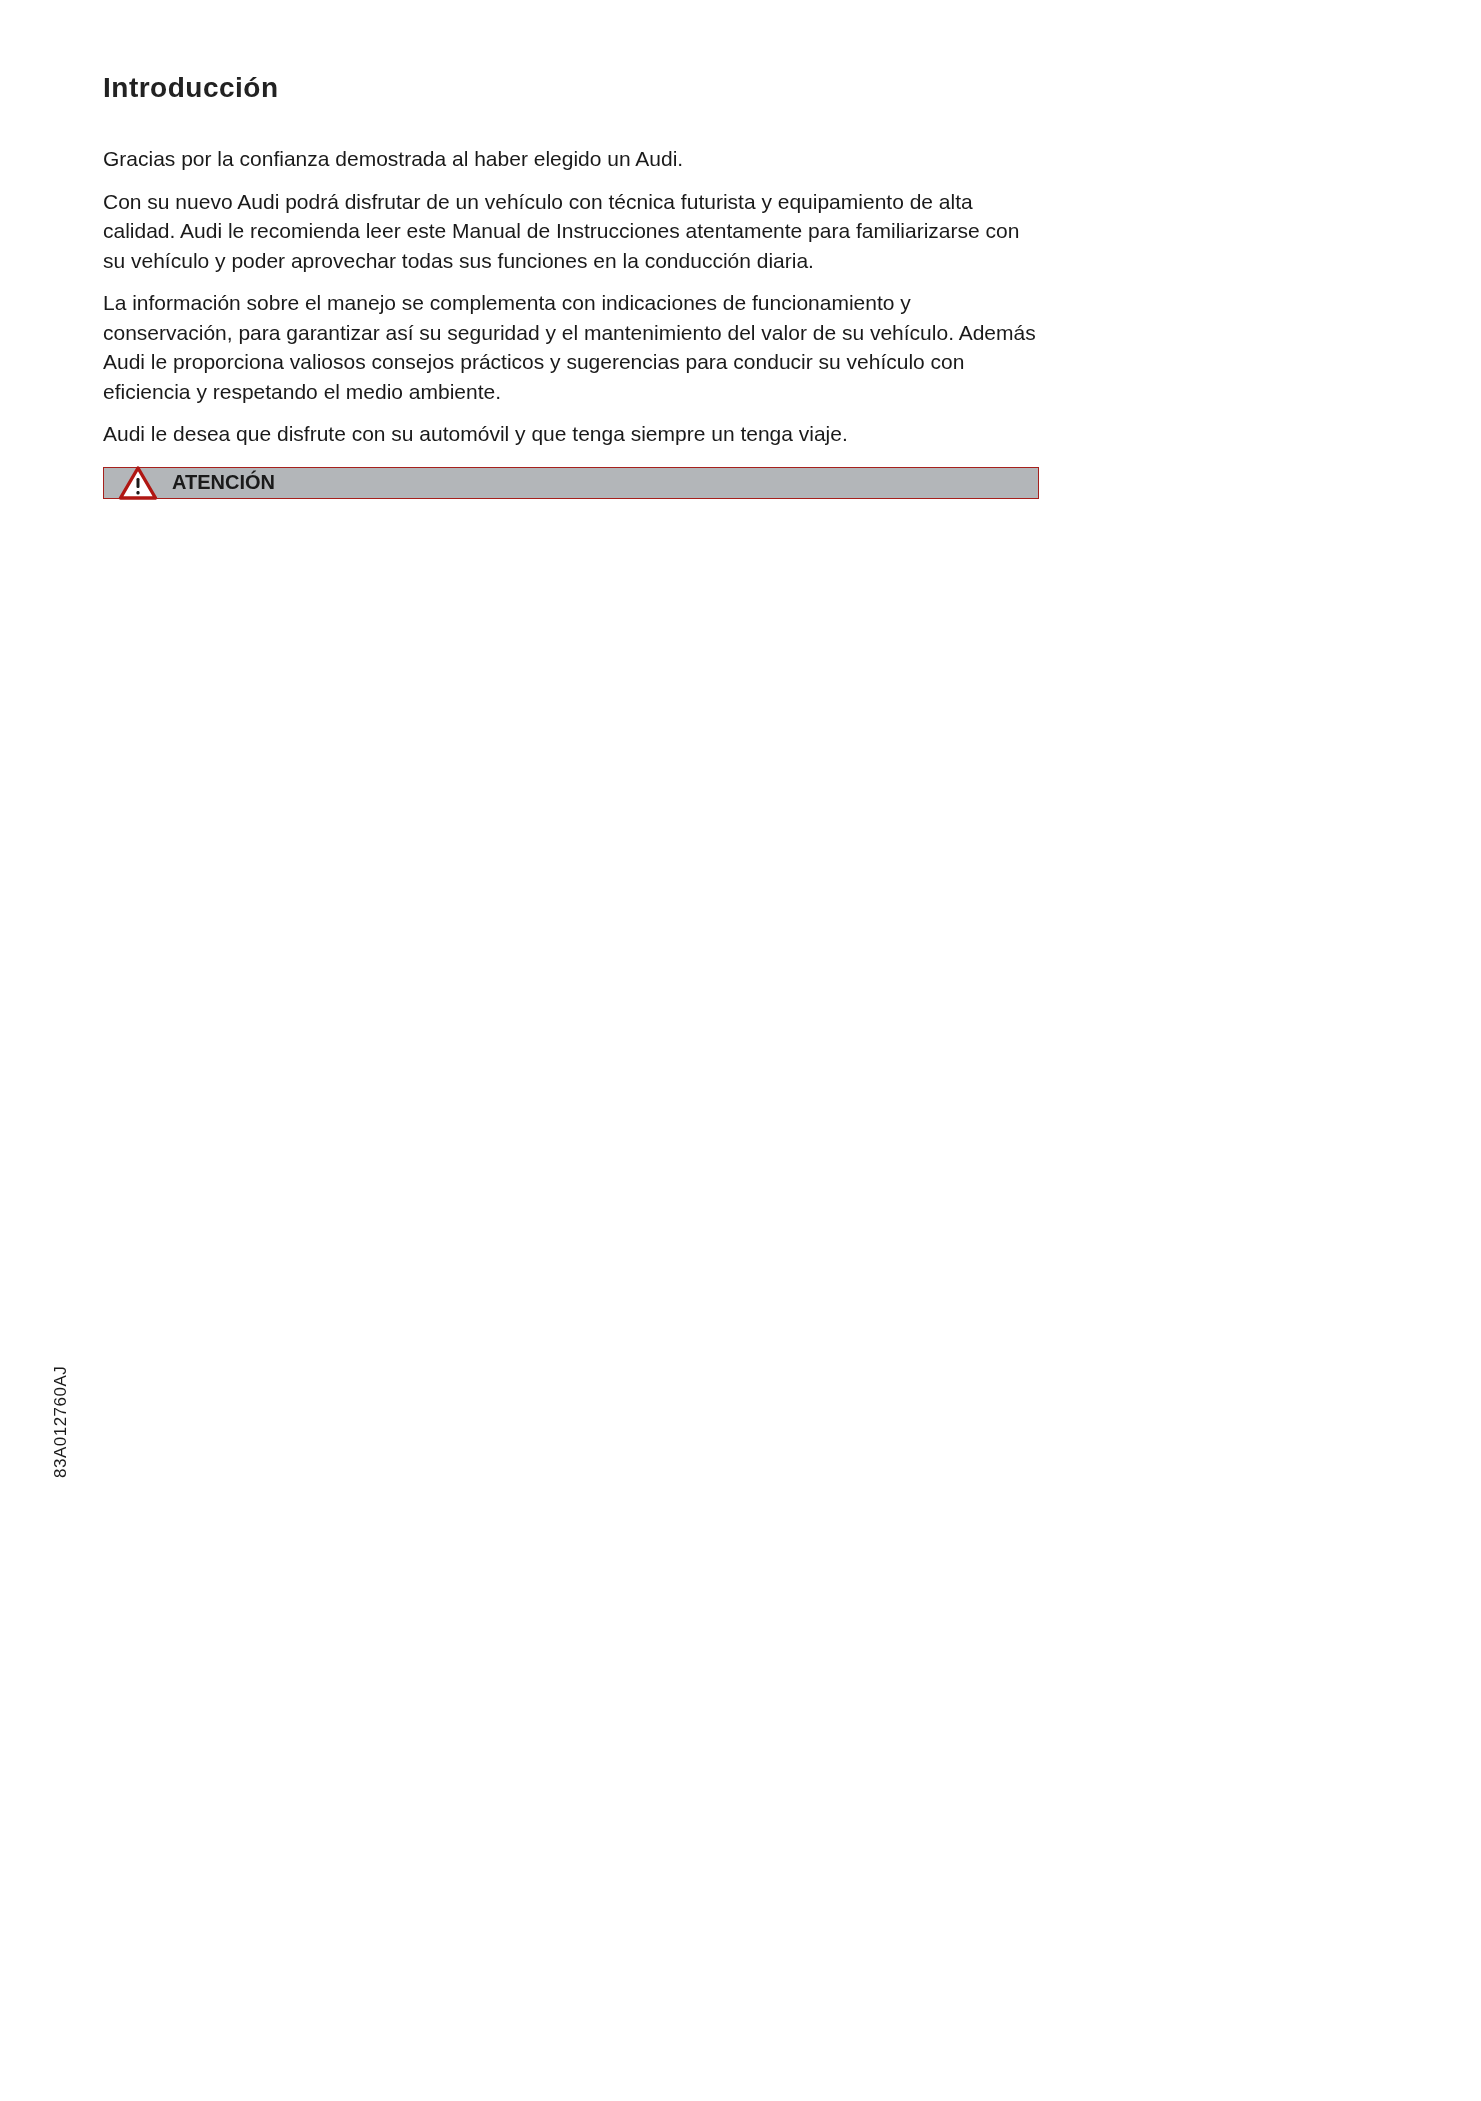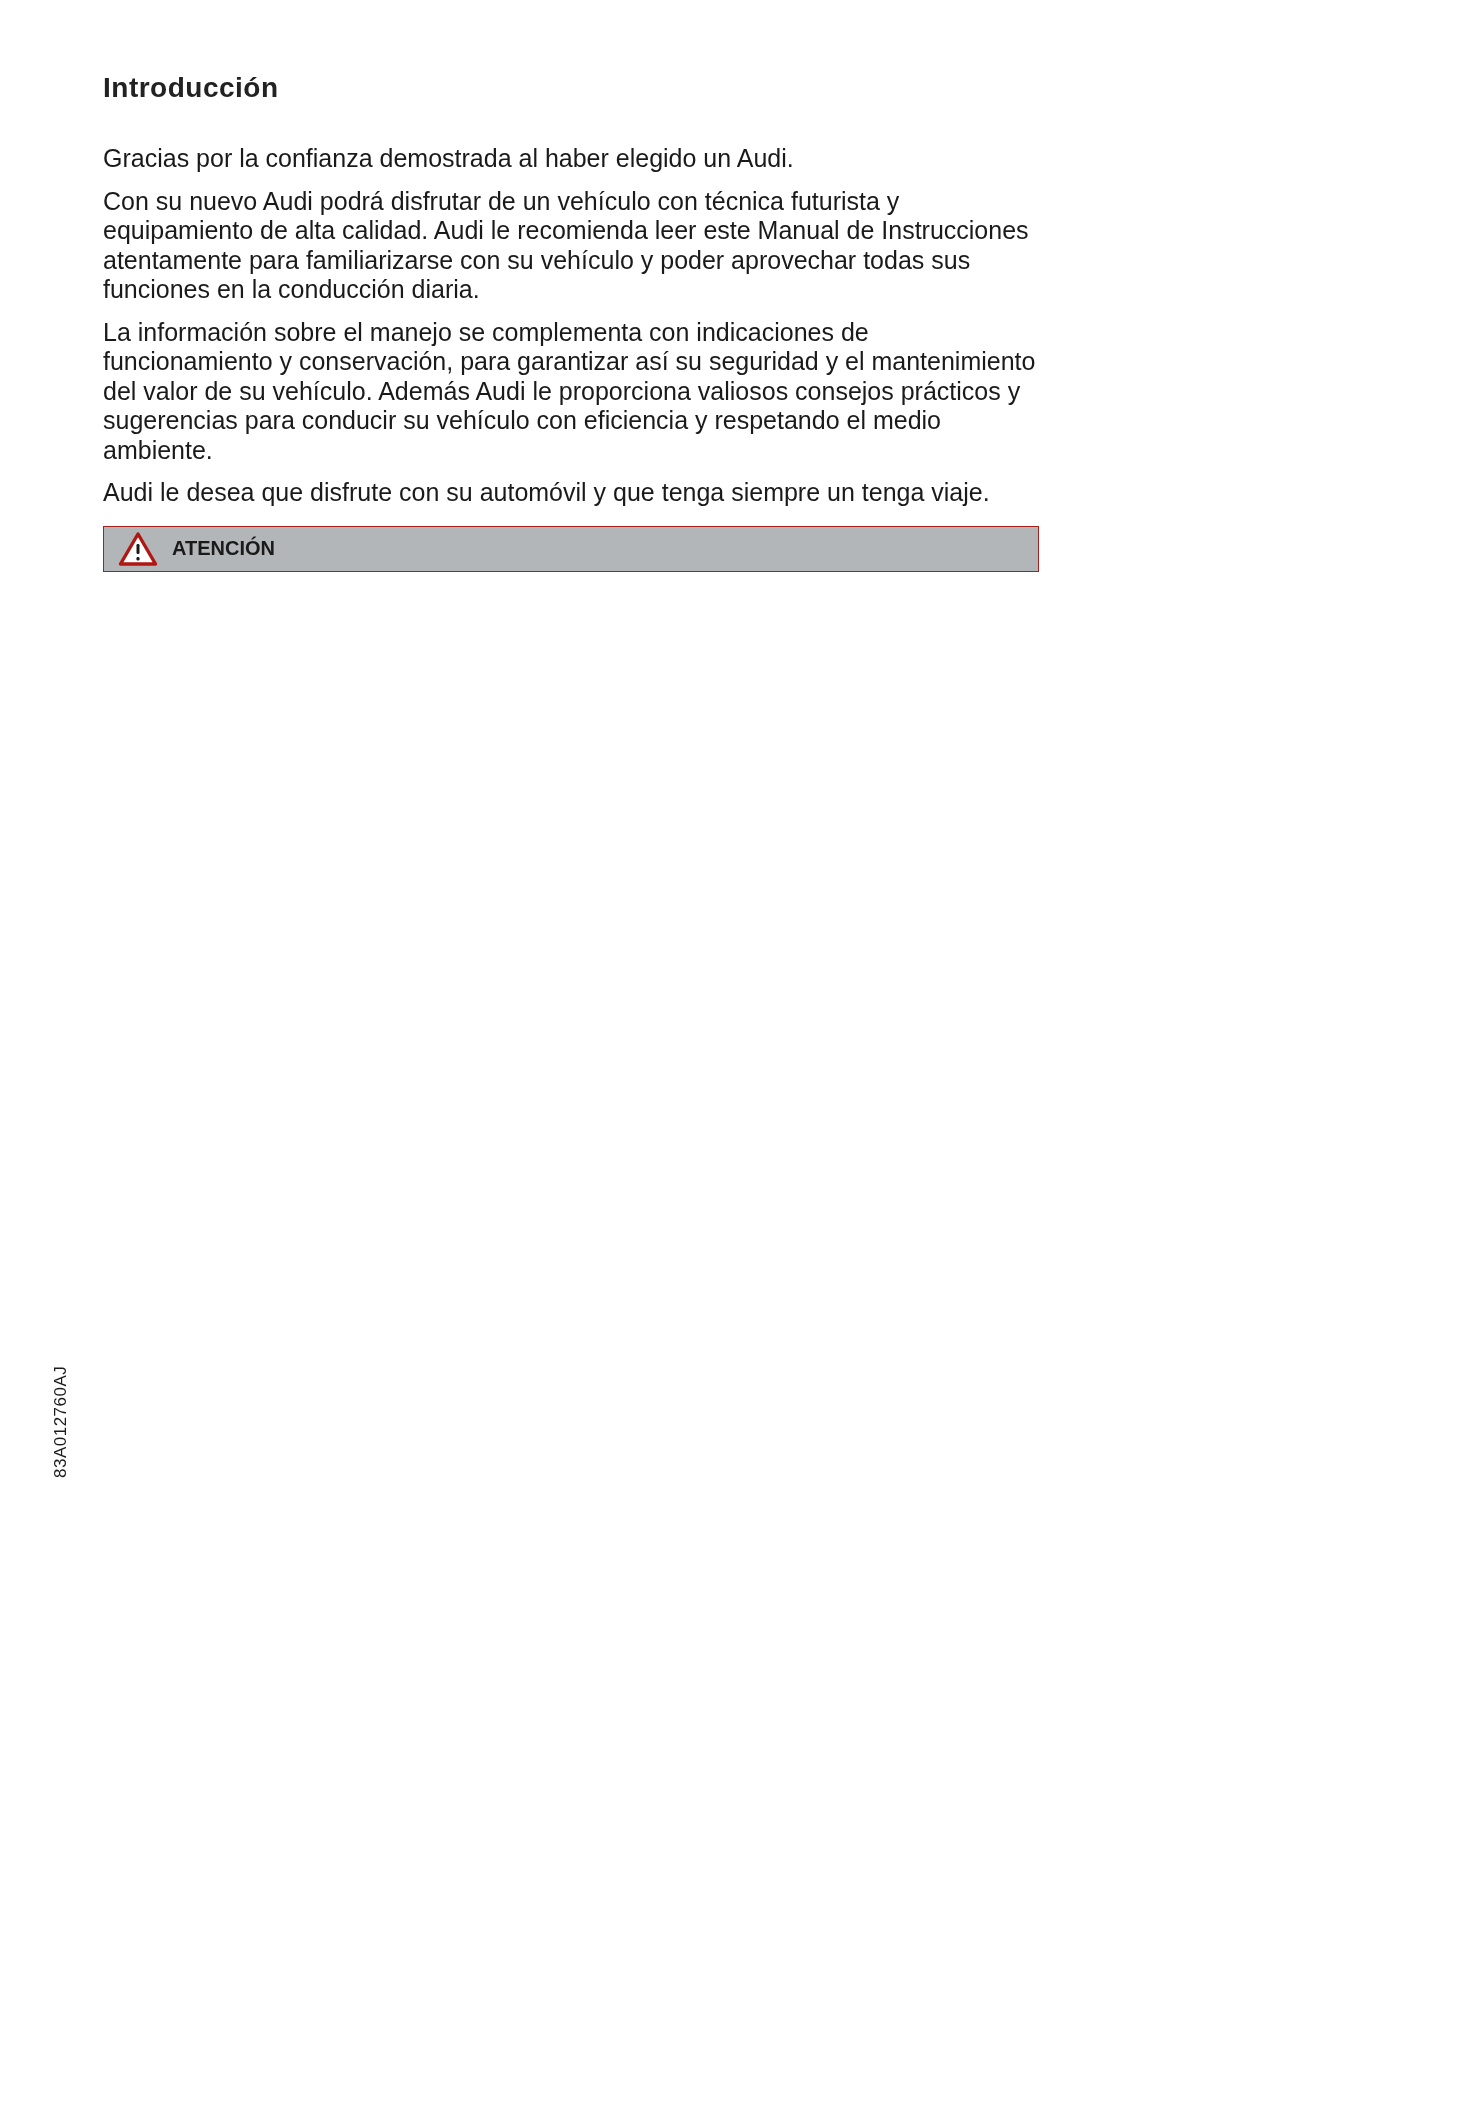--- a/index.html
+++ b/index.html
@@ -23,35 +23,35 @@
     width: 936px;
   }
   h1.page-title {
     font-size: 28px;
     font-weight: 700;
     letter-spacing: 0.5px;
     color: #222;
     margin: 0 0 40px 0;
   }
   p.body-par {
-    font-size: 25px;
+    font-size: 21px;
     line-height: 29.5px;
     margin: 0 0 13px 0;
     color: #1a1a1a;
   }
   .warning-box {
     margin-top: 18px;
     border: 1px solid #a6201c;
   }
   .warning-header {
     display: flex;
     align-items: center;
     background: #b3b6b9;
     height: 28px;
-    padding: 8px 14px;
+    padding: 1px 14px;
   }
   .warning-icon {
     display: inline-flex;
     width: 40px;
     height: 36px;
     margin-right: 14px;
     flex: 0 0 auto;
   }
   .warning-title {
     font-size: 20px;

